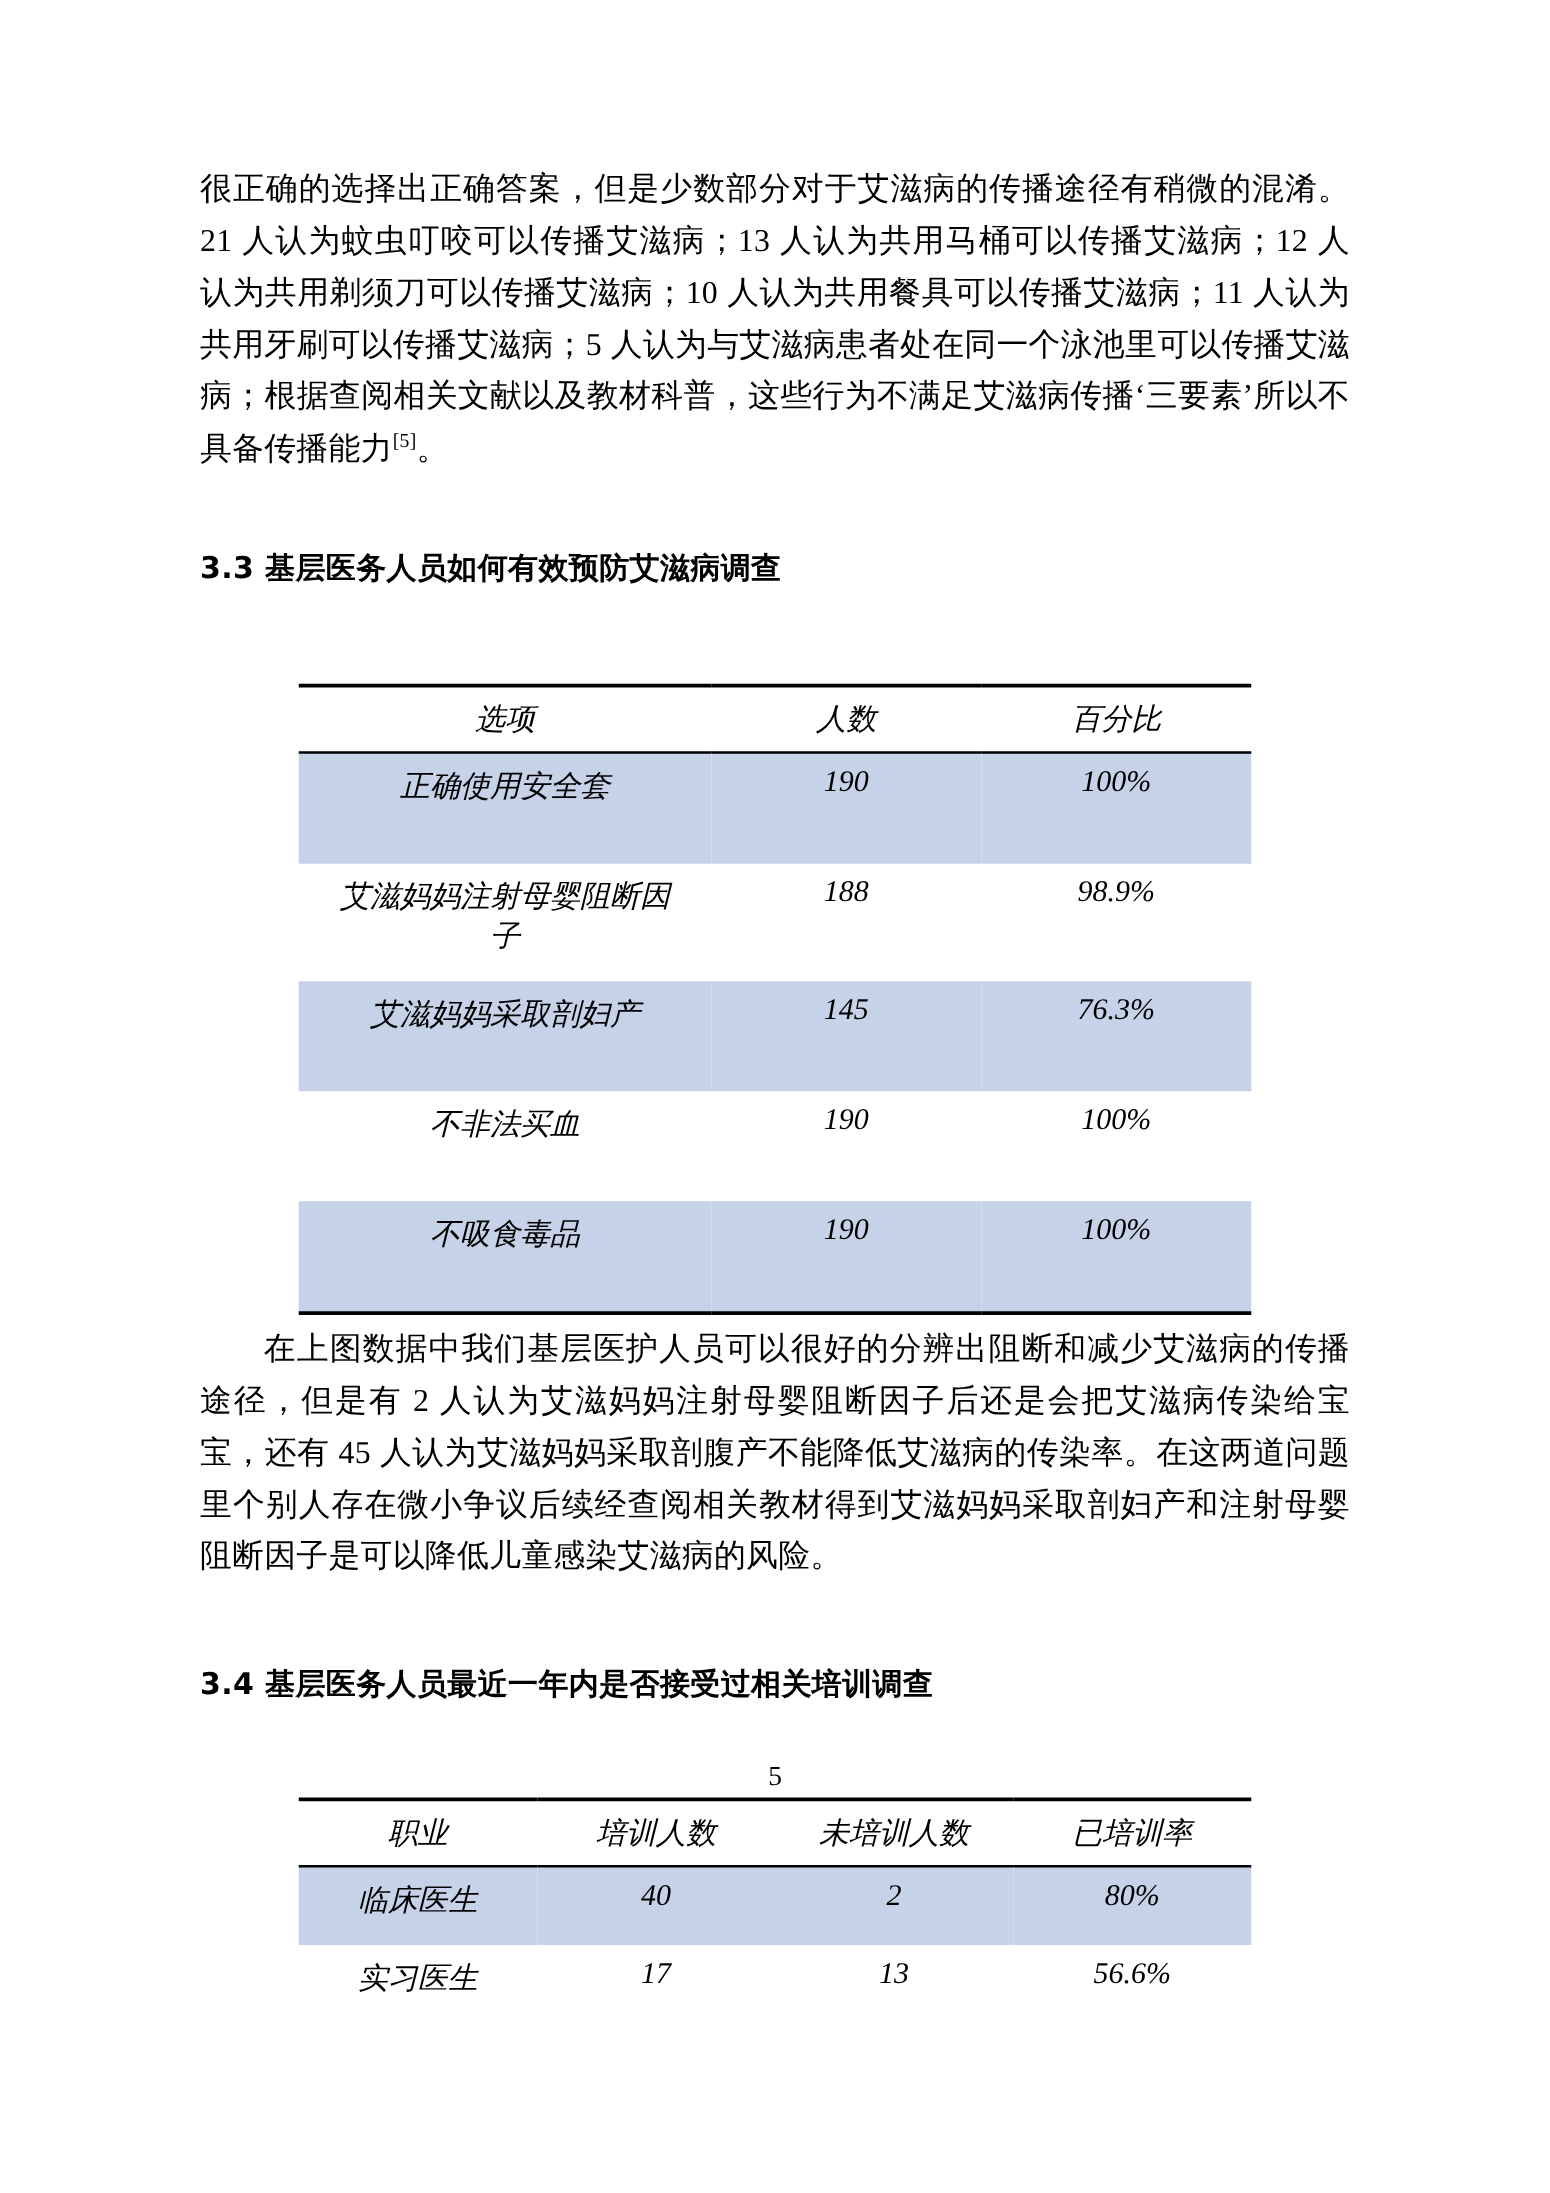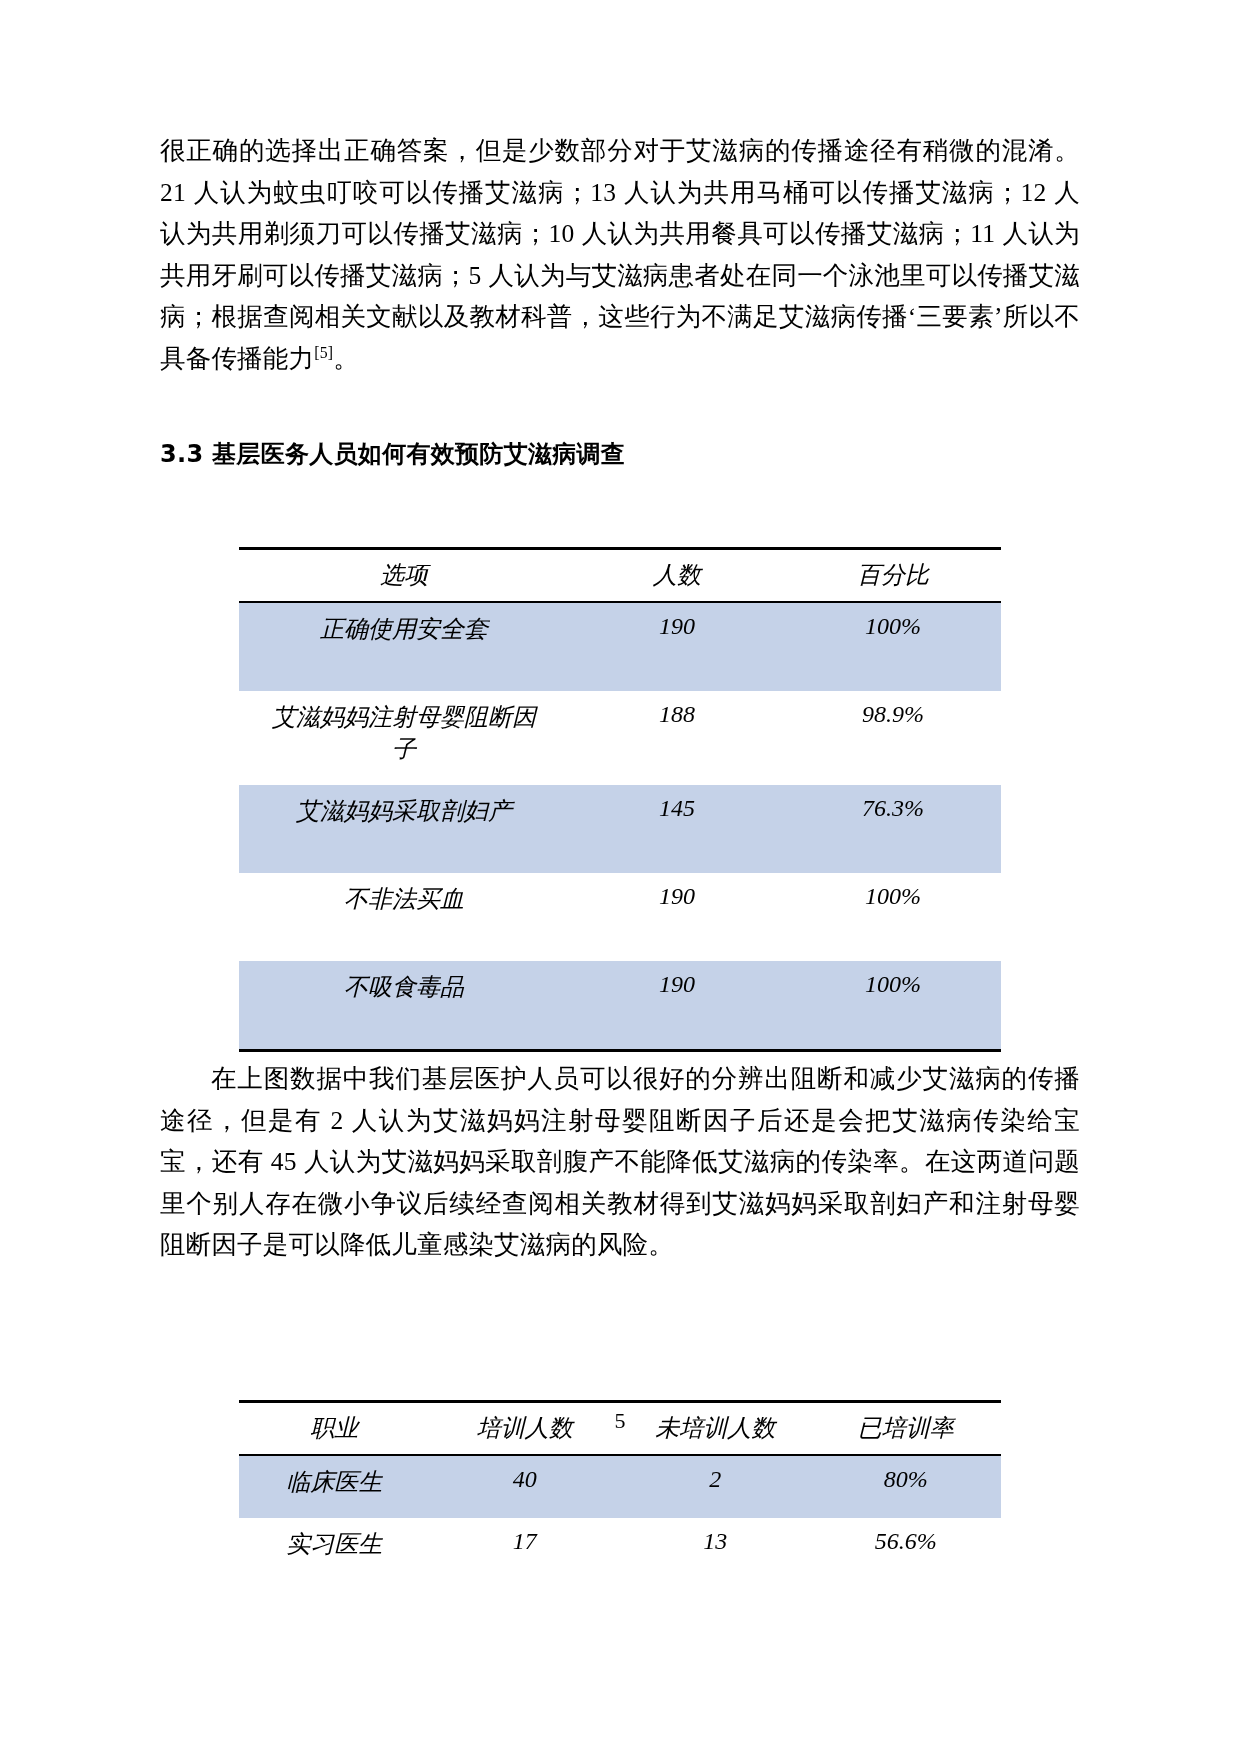--- a/index.html
+++ b/index.html
@@ -188,20 +188,21 @@
         </tr>
       </tbody>
     </table>
 
     <div class="gap-after-table"></div>
 
     <p class="body-text indent">在上图数据中我们基层医护人员可以很好的分辨出阻断和减少艾滋病的传播途径，但是有 2 人认为艾滋妈妈注射母婴阻断因子后还是会把艾滋病传染给宝宝，还有 45 人认为艾滋妈妈采取剖腹产不能降低艾滋病的传染率。在这两道问题里个别人存在微小争议后续经查阅相关教材得到艾滋妈妈采取剖妇产和注射母婴阻断因子是可以降低儿童感染艾滋病的风险。</p>
 
     <div class="gap-before-h34"></div>
 
+    <h2 class="section-heading">3.4 基层医务人员最近一年内是否接受过相关培训调查</h2>
 
     <div class="gap-after-h34"></div>
 
 
     <div class="gap-after-cap"></div>
 
     <table class="data-table four-col">
       <thead>
         <tr>
           <th>职业</th>

